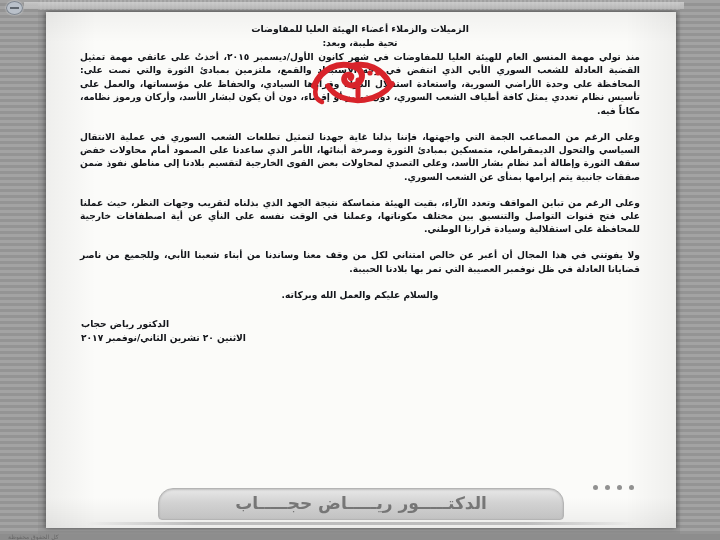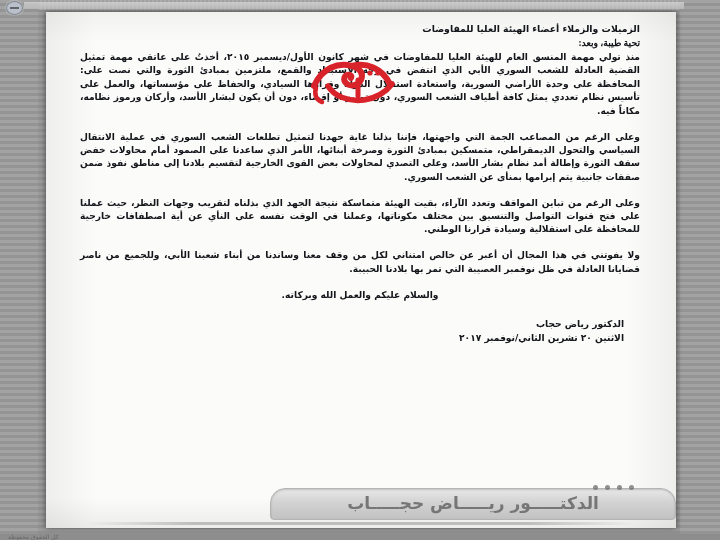--- a/index.html
+++ b/index.html
@@ -75,38 +75,39 @@
     direction:rtl;
     text-align:justify;
     font-size:9.1px;
     line-height:13.4px;
     font-weight:bold;
     letter-spacing:.1px;
     filter:blur(.22px) contrast(1.18);
     z-index:15;
   }
   .salutation{
+    text-align:center;
     margin:0 0 1px 0;
     font-size:9.3px;
     line-height:14px;
   }
-  .salutation .line2{display:block;font-family:Liberation Serif, serif;}
+  .salutation .line2{display:block;}
   .para{
     margin:0 0 12.5px 0;
     text-align:justify;
     text-justify:inter-word;
     text-align-last:right;
   }
   .closing{
     text-align:center;
     margin:0 0 16px 0;
   }
   .signature{
-    text-align:right;
-    margin:16px;
+    text-align:left;
+    margin:1px;
     line-height:13.6px;
   }
   .signature .sig-line{display:block;}
 
   
   #watermark{
     position:absolute;
     left:262px;top:44px;
     width:92px;height:52px;
     z-index:25;
@@ -115,20 +116,21 @@
   #watermark svg{display:block;width:100%;height:100%;}
 
   
   #name-banner{
     position:absolute;
     left:0;right:0;bottom:6px;
     height:36px;
     z-index:20;
     display:flex;
     align-items:center;
+    justify-content:center;
   }
   #name-banner .plate{
     position:relative;
     width:404px;height:30px;
     background:linear-gradient(180deg,#e8e8e8 0%,#d2d2d2 46%,#c2c2c2 100%);
     border-radius:15px 15px 4px 4px;
     border:1px solid #b4b4b4;
     display:flex;align-items:center;justify-content:center;
     box-shadow:0 1px 2px rgba(0,0,0,.18) inset;
   }

